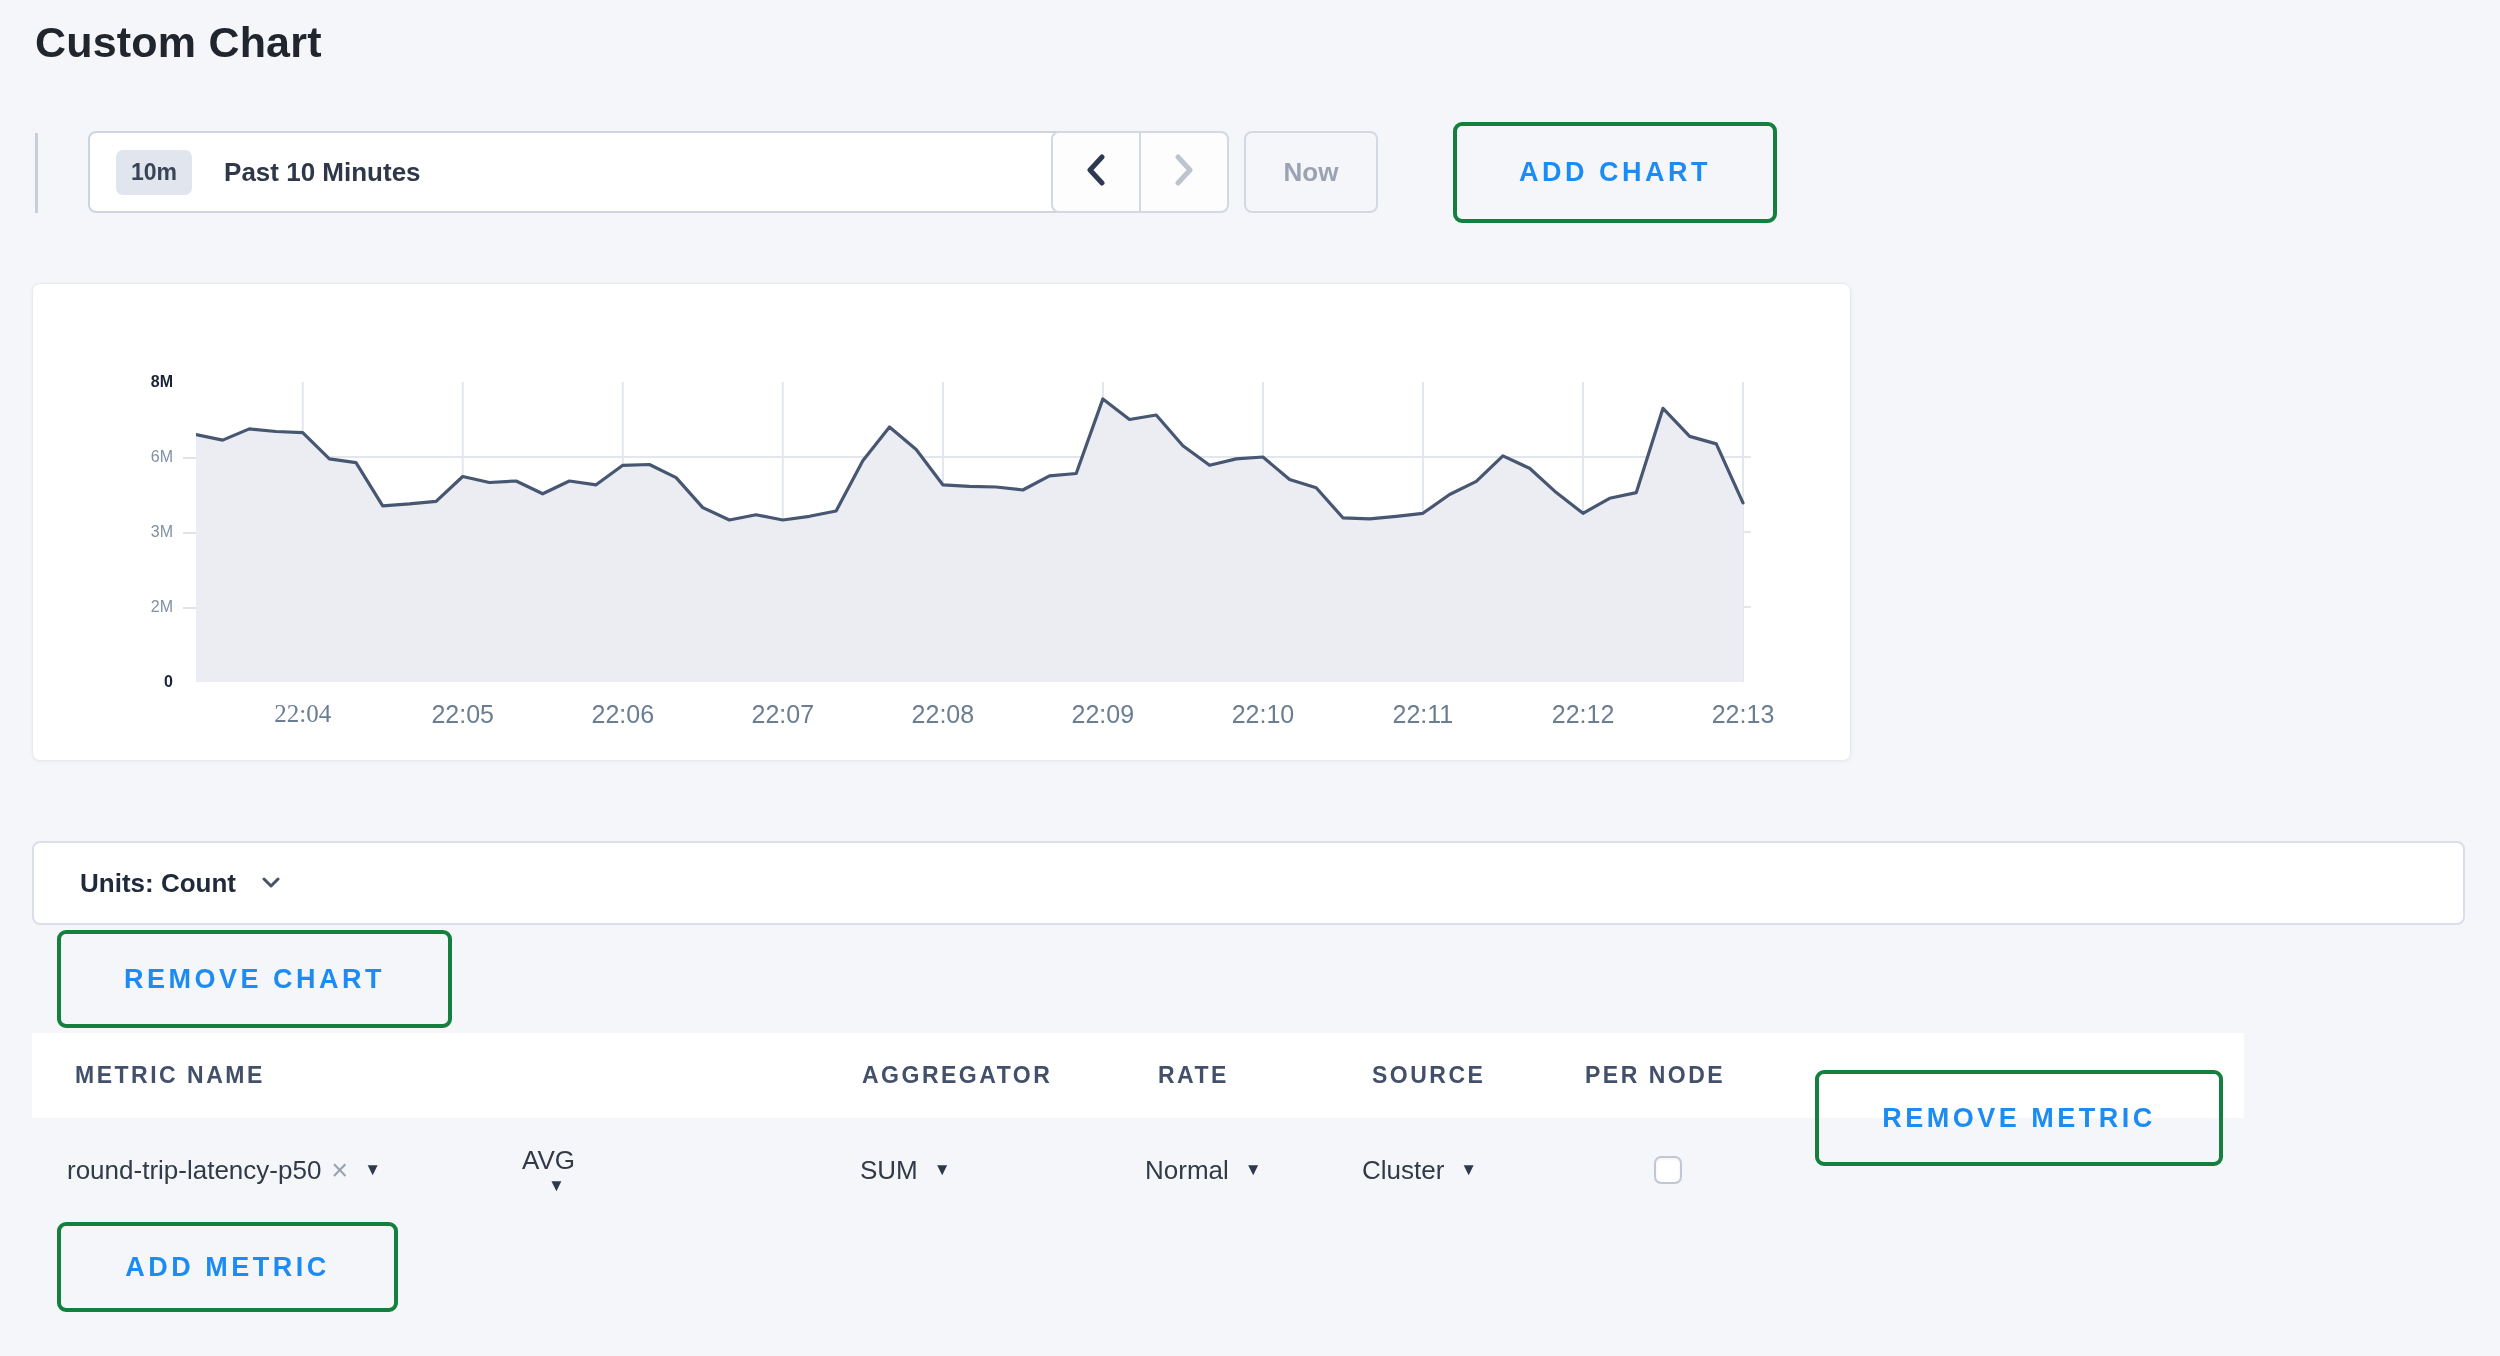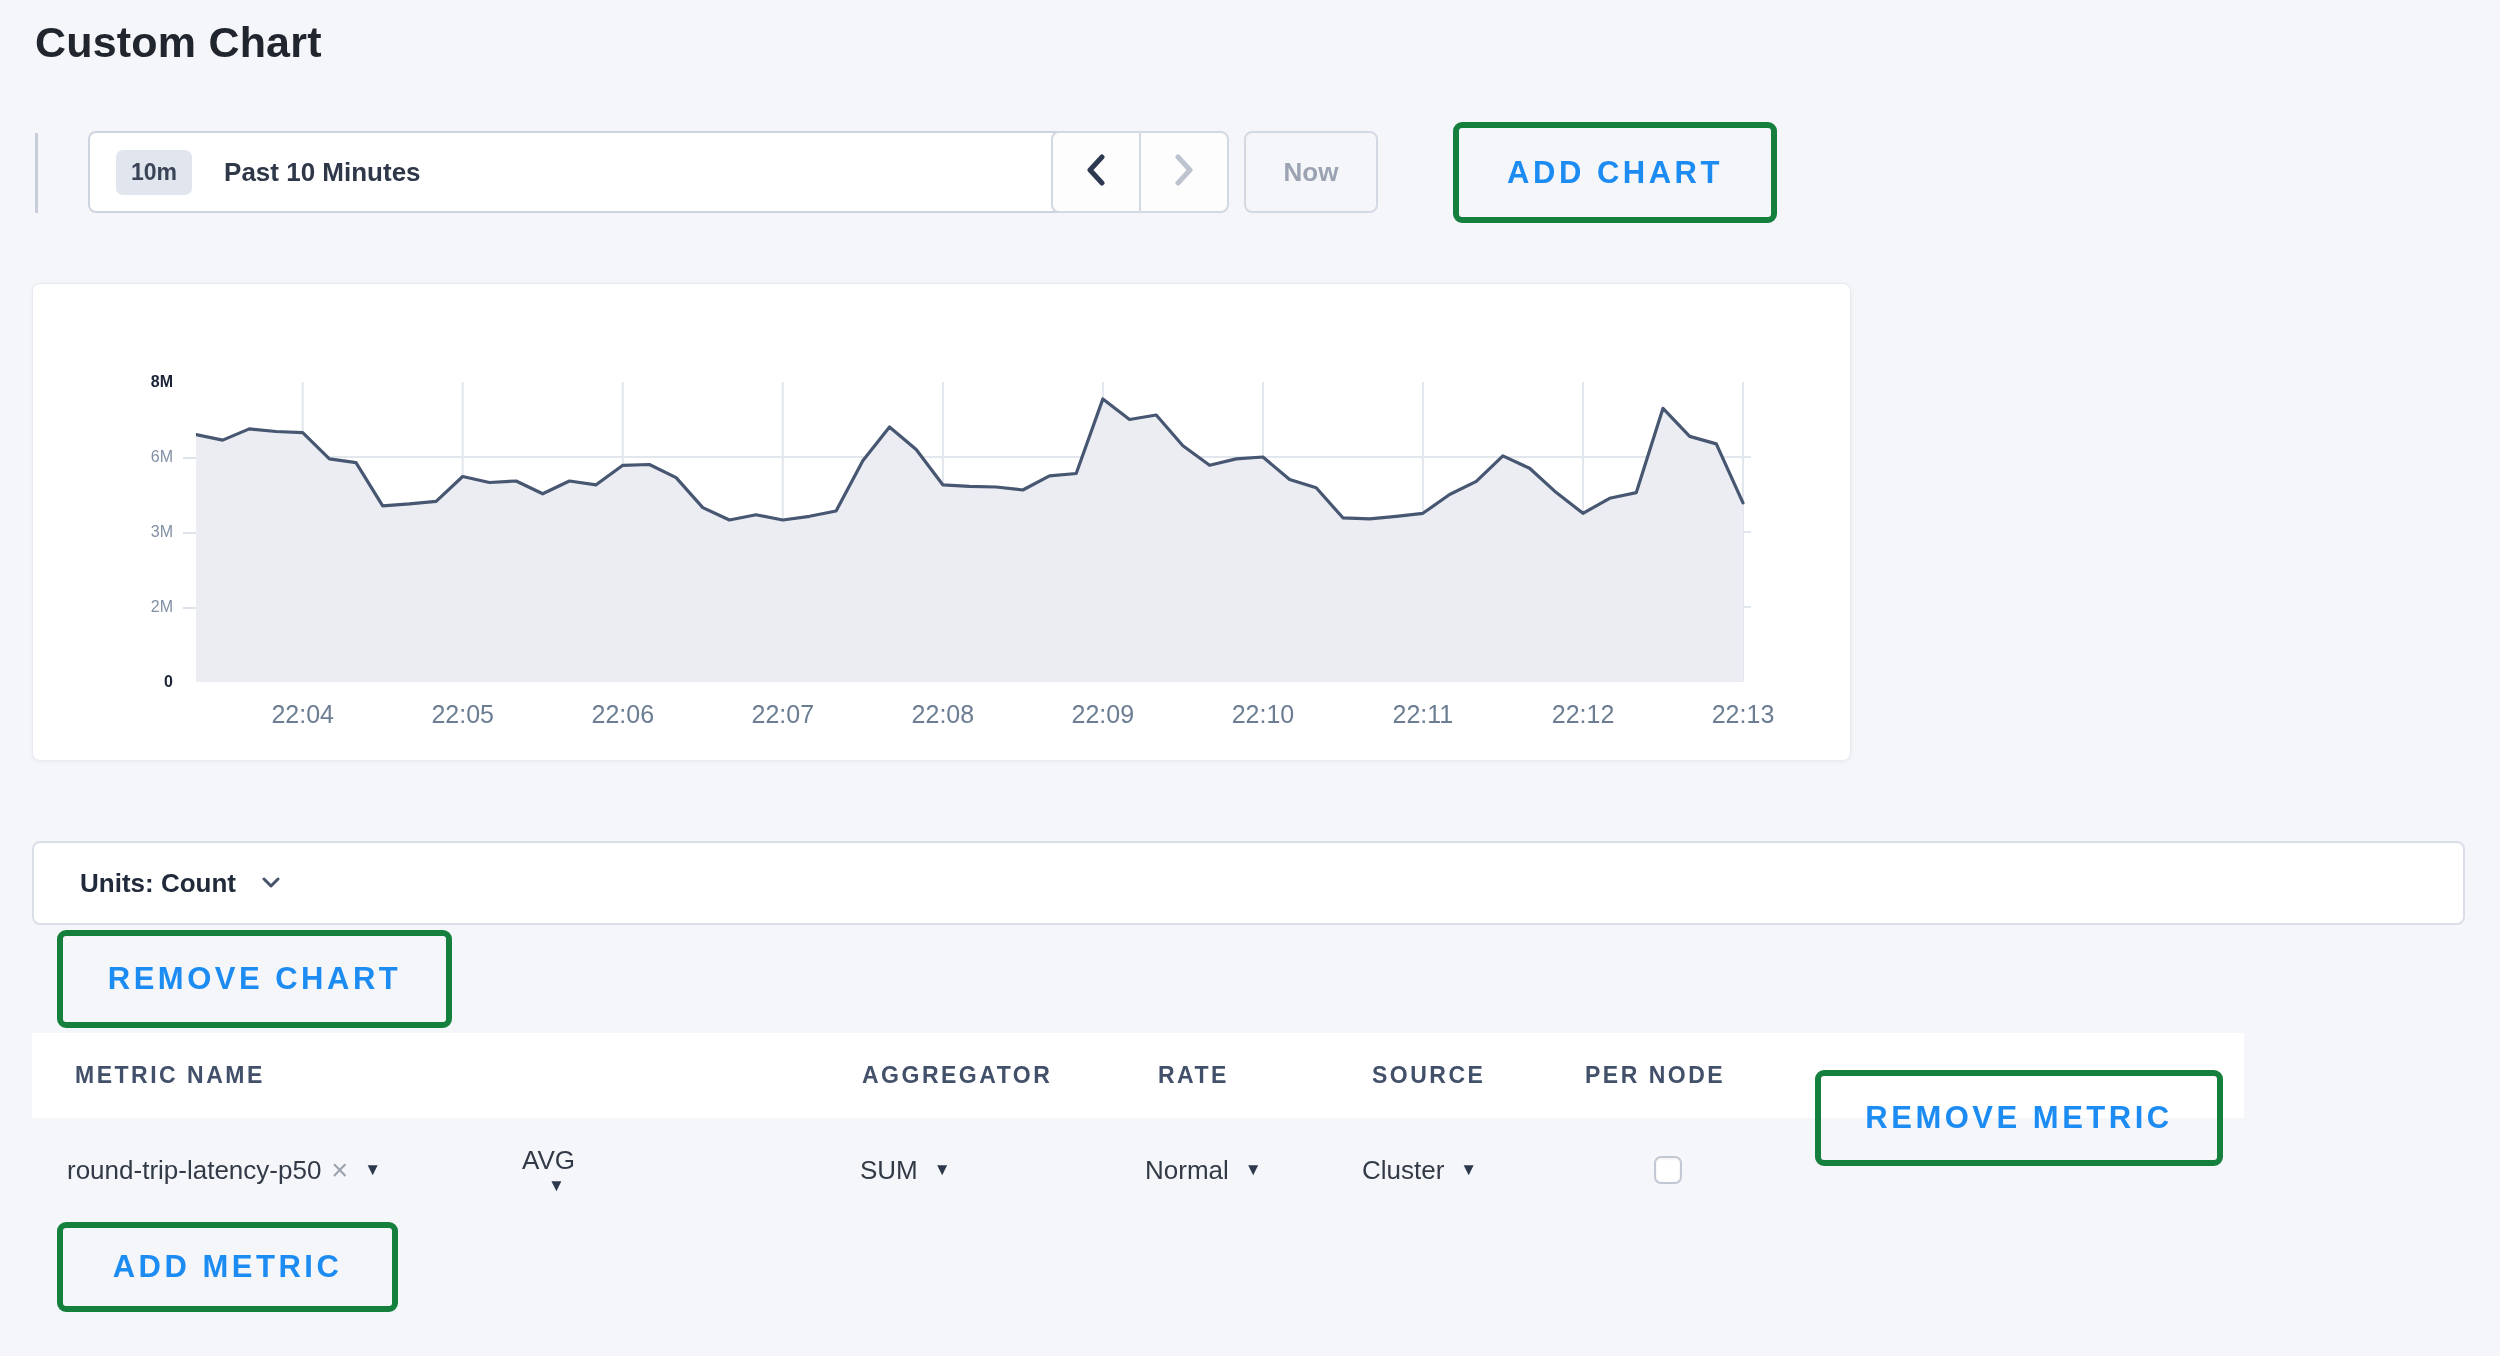--- a/index.html
+++ b/index.html
@@ -49,24 +49,24 @@
   .arrow-cell.prev{border-right:2px solid #d3d9e3;}
 
   .now-button{
     left:1244px;top:131px;width:134px;height:82px;
     border:2px solid #d3d9e3;border-radius:8px;
     display:flex;align-items:center;justify-content:center;
     box-sizing:border-box;
     font-size:26px;font-weight:700;color:#9ba3b2;cursor:pointer;
   }
   .btn-blue{
-    border:6px solid #15803d;border-radius:9px;
+    border:4px solid #15803d;border-radius:9px;
     display:flex;align-items:center;justify-content:center;
     box-sizing:border-box;
-    font-size:31px;font-weight:600;color:#1d8cf2;
+    font-size:27px;font-weight:600;color:#1d8cf2;
     letter-spacing:3.5px;cursor:pointer;background:transparent;
   }
   .add-chart-button{left:1453px;top:122px;width:324px;height:101px;}
 
   
   .chart-card{
     left:32px;top:283px;width:1817px;height:476px;
     background:#ffffff;border:1px solid #e7eaf0;border-radius:8px;
     box-shadow:0 1px 4px rgba(40,50,70,0.05);
   }
@@ -178,21 +178,21 @@
       <div class="abs ylabel emph" style="left: 20px; top: 82px;">8M</div>
       <div class="abs ylabel" style="left: 20px; top: 157px; text-align: right;">6M</div>
       <div class="abs ytick" style="left: 150px; width: 13px; top: 173px;"></div>
       <div class="abs ylabel" style="left: 20px; top: 232px;">3M</div>
       <div class="abs ytick" style="left: 150px; width: 13px; top: 248px;"></div>
       <div class="abs ylabel" style="left: 20px; top: 307px;">2M</div>
       <div class="abs ytick" style="left: 150px; width: 13px; top: 323px;"></div>
       <div class="abs ylabel emph" style="left: 20px; top: 382px;">0</div>
     </div>
   <div id="x-axis">
-      <div class="abs xlabel" style="left: 199.743px; top: 416px;">22:04</div>
+      <div class="abs xlabel" style="left: 199.743px; top: 416px; font-family: Liberation Serif, serif;">22:04</div>
       <div class="abs xlabel" style="left: 359.703px; top: 416px;">22:05</div>
       <div class="abs xlabel" style="left: 519.817px; top: 416px;">22:06</div>
       <div class="abs xlabel" style="left: 679.777px; top: 416px;">22:07</div>
       <div class="abs xlabel" style="left: 839.892px; top: 416px;">22:08</div>
       <div class="abs xlabel" style="left: 999.851px; top: 416px;">22:09</div>
       <div class="abs xlabel" style="left: 1159.97px; top: 416px;">22:10</div>
       <div class="abs xlabel" style="left: 1319.93px; top: 416px;">22:11</div>
       <div class="abs xlabel" style="left: 1480.04px; top: 416px;">22:12</div>
       <div class="abs xlabel" style="left: 1640px; top: 416px;">22:13</div>
     </div>

